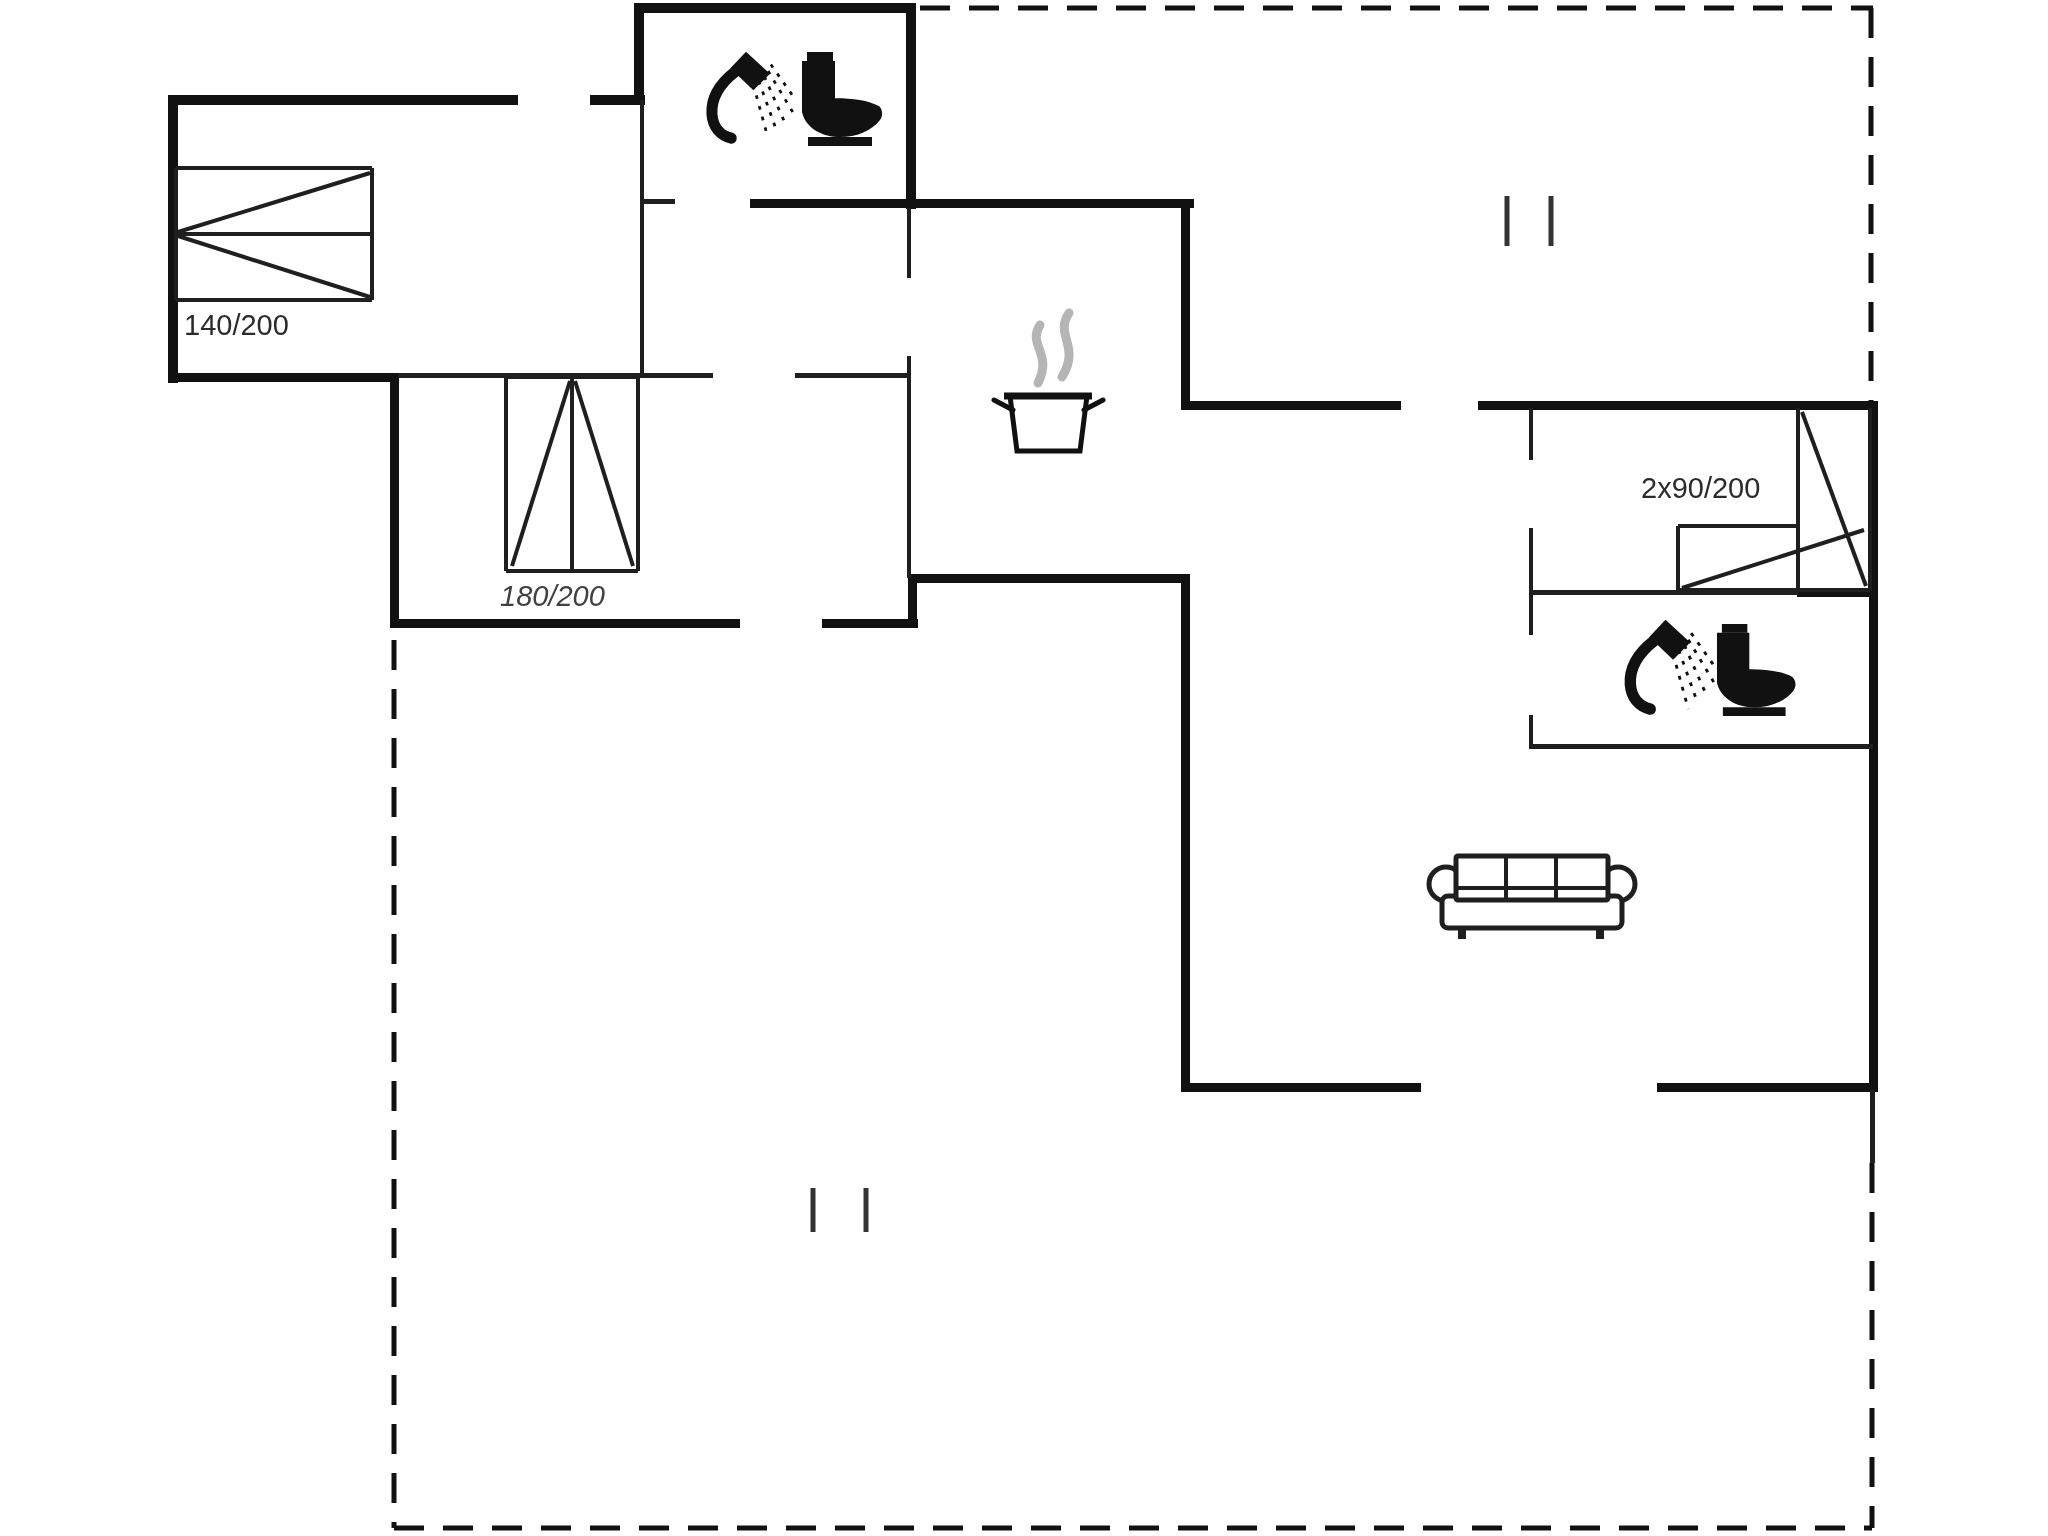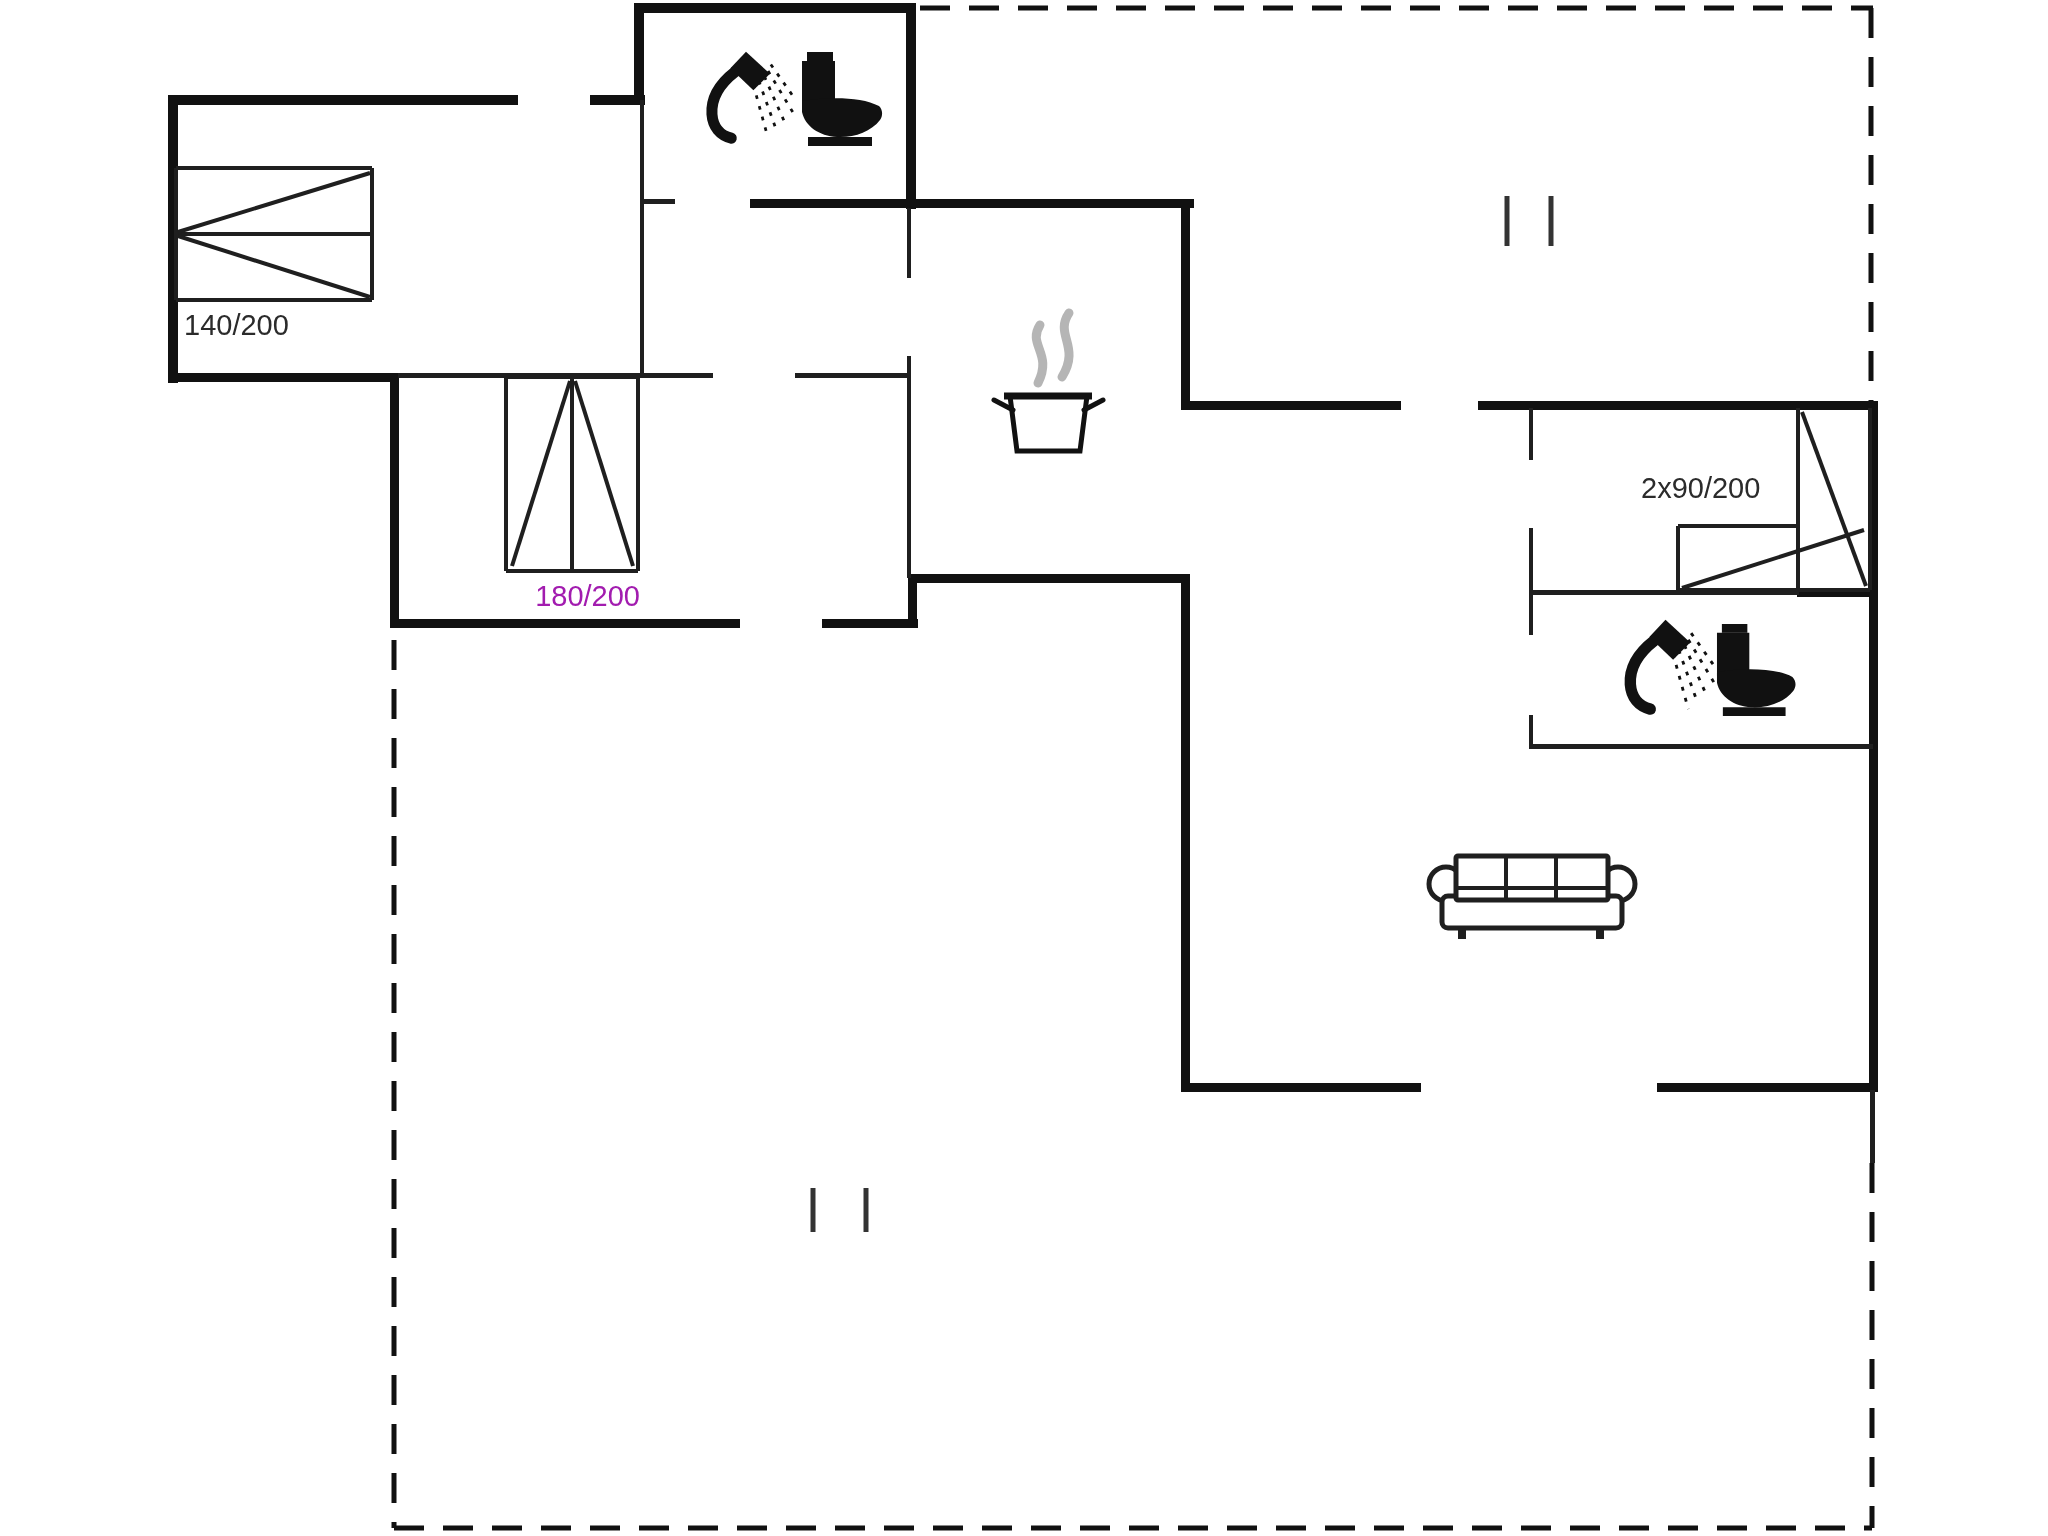--- a/index.html
+++ b/index.html
@@ -159,16 +159,16 @@
         <line x1="124" y1="8" x2="124" y2="52" stroke="#1f1f1f" stroke-width="4"></line>
         <line x1="24" y1="40" x2="176" y2="40" stroke="#1f1f1f" stroke-width="4"></line>
       </g>
       <g transform="translate(1432,848)">
         <rect x="26" y="78" width="8" height="13" fill="#1f1f1f"></rect>
         <rect x="164" y="78" width="8" height="13" fill="#1f1f1f"></rect>
       </g>
     </svg>
   <div id="labels-layer">
       <div class="size-label" style="left: 184px; top: 308px; width: 160px; text-align: left; color: rgb(43, 43, 43);">140/200</div>
-      <div class="size-label" style="left: 500px; top: 579px; width: 140px; text-align: right; color: #a21caf;">180/200</div>
+      <div class="size-label" style="left: 500px; top: 579px; width: 140px; text-align: left; color: #404040; font-style: italic;">180/200</div>
       <div class="size-label" style="left: 1641px; top: 471px; width: 160px; text-align: left; color: rgb(43, 43, 43);">2x90/200</div>
     </div>
 </div>
 
 </body></html>

